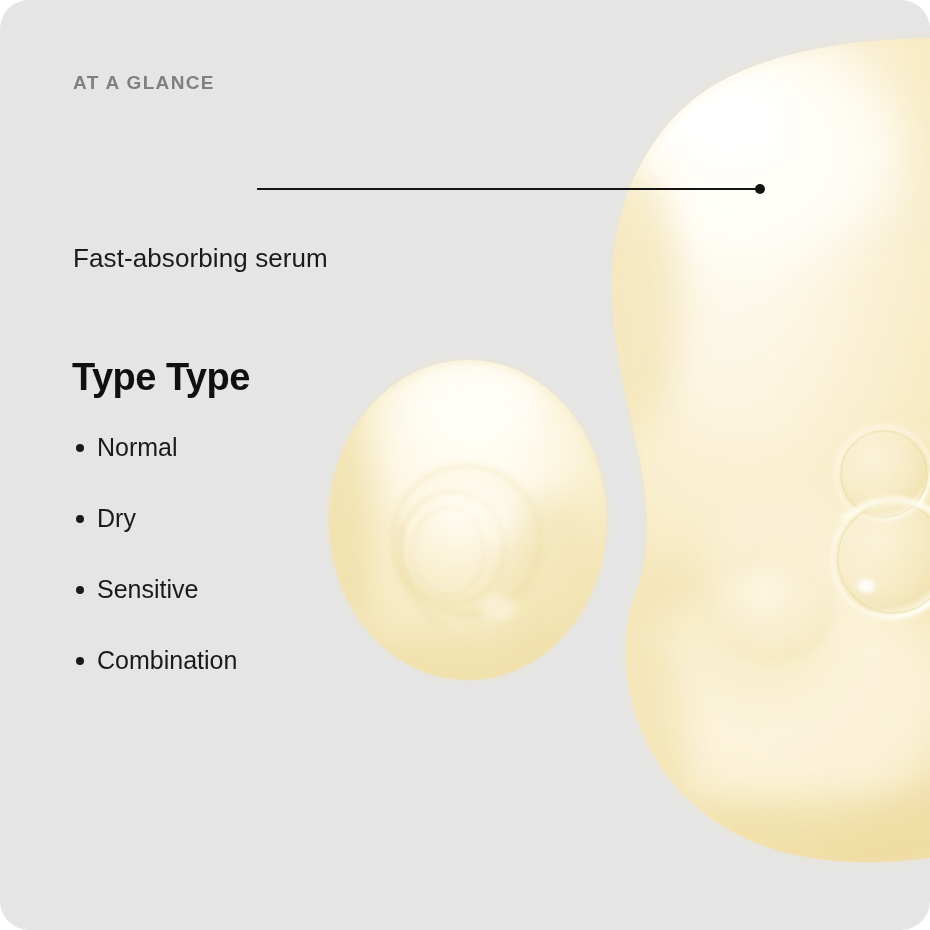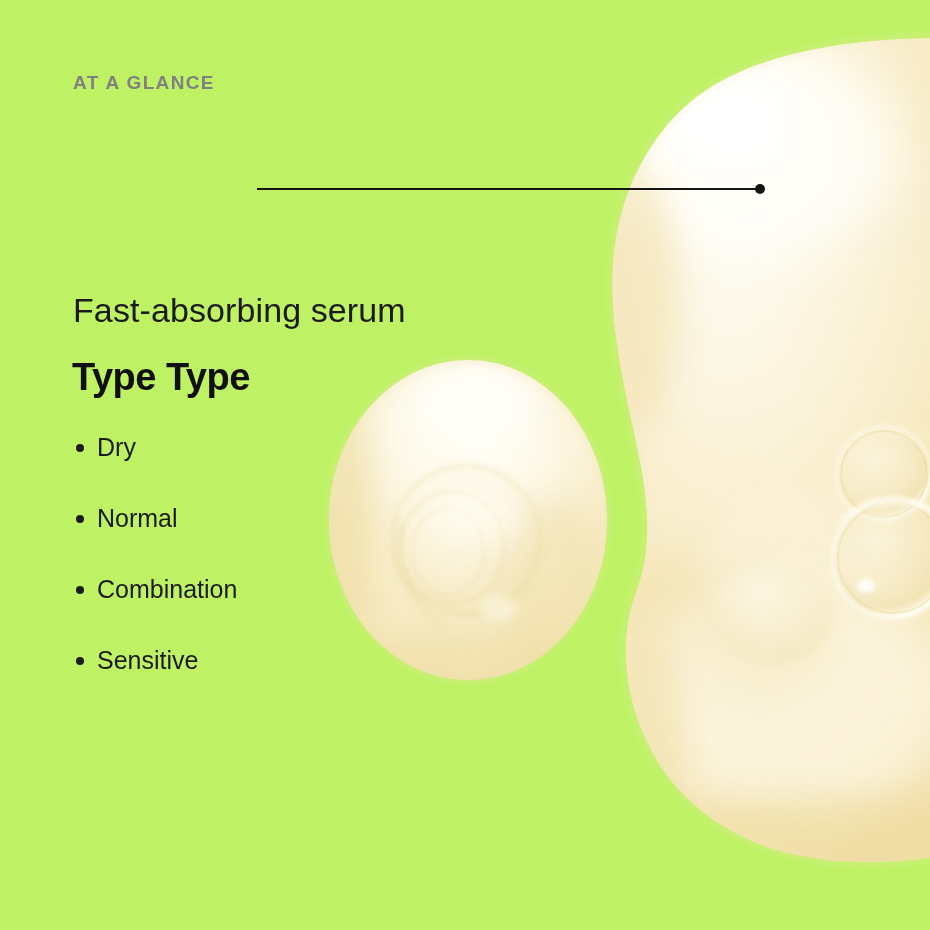--- a/index.html
+++ b/index.html
@@ -8,22 +8,23 @@
     width:930px;height:930px;
     background:#ffffff;
     font-family:"Liberation Sans","DejaVu Sans",sans-serif;
     overflow:hidden;
     position:relative;
     -webkit-font-smoothing:antialiased;
   }
   #canvas{
     position:relative;
     width:930px;height:930px;
-    background:#bef264;
+    background:#e5e5e5;
     overflow:hidden;
+    border-radius:29px;
   }
 
   
   #artwork{
     position:absolute;
     left:0;top:0;
     width:930px;height:930px;
     z-index:1;
     pointer-events:none;
   }
@@ -54,27 +55,26 @@
     font-weight:bold;
     letter-spacing:-0.6px;
     color:#101010;
     line-height:1;
     white-space:nowrap;
   }
 
   .subtext{
     position:absolute;
     left:73px;top:245px;
-    font-size:34px;
+    font-size:26px;
     font-weight:normal;
     letter-spacing:0.1px;
     color:#1a1a1a;
     line-height:1;
     white-space:nowrap;
-    margin-top:48px;
   }
 
   .heading-skintype{
     position:absolute;
     left:72px;top:358px;
     font-size:38px;
     font-weight:bold;
     letter-spacing:-0.5px;
     color:#101010;
     line-height:1;
@@ -301,30 +301,30 @@
     <div class="leader-line"></div>
     <div class="leader-dot"></div>
 
     <div class="subtext">Fast-absorbing serum</div>
 
     <div class="heading-skintype">Type Type</div>
 
     <ul class="bullet-list">
       <li class="bullet-item">
         <span class="bullet-dot"></span>
+        <span>Normal</span>
+      </li>
+      <li class="bullet-item">
+        <span class="bullet-dot"></span>
         <span>Dry</span>
       </li>
       <li class="bullet-item">
         <span class="bullet-dot"></span>
-        <span>Normal</span>
+        <span>Sensitive</span>
       </li>
       <li class="bullet-item">
         <span class="bullet-dot"></span>
         <span>Combination</span>
       </li>
-      <li class="bullet-item">
-        <span class="bullet-dot"></span>
-        <span>Sensitive</span>
-      </li>
     </ul>
 
   </div>
 </div>
 
 </body></html>

